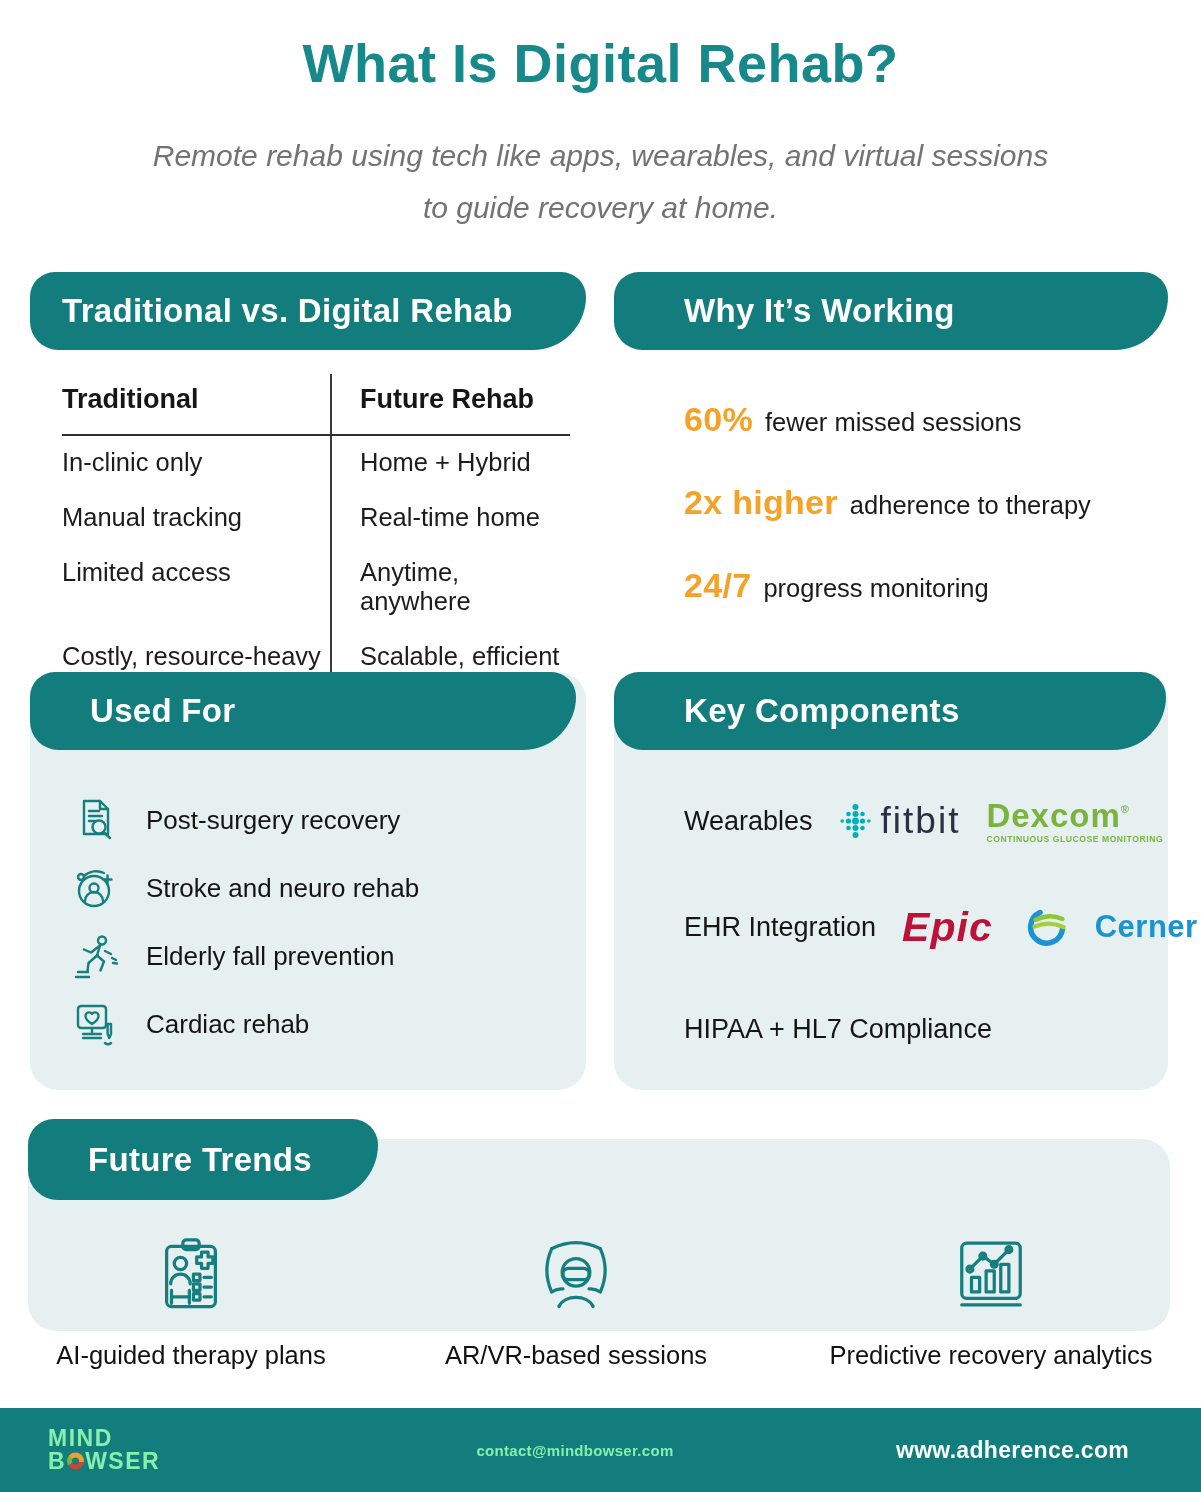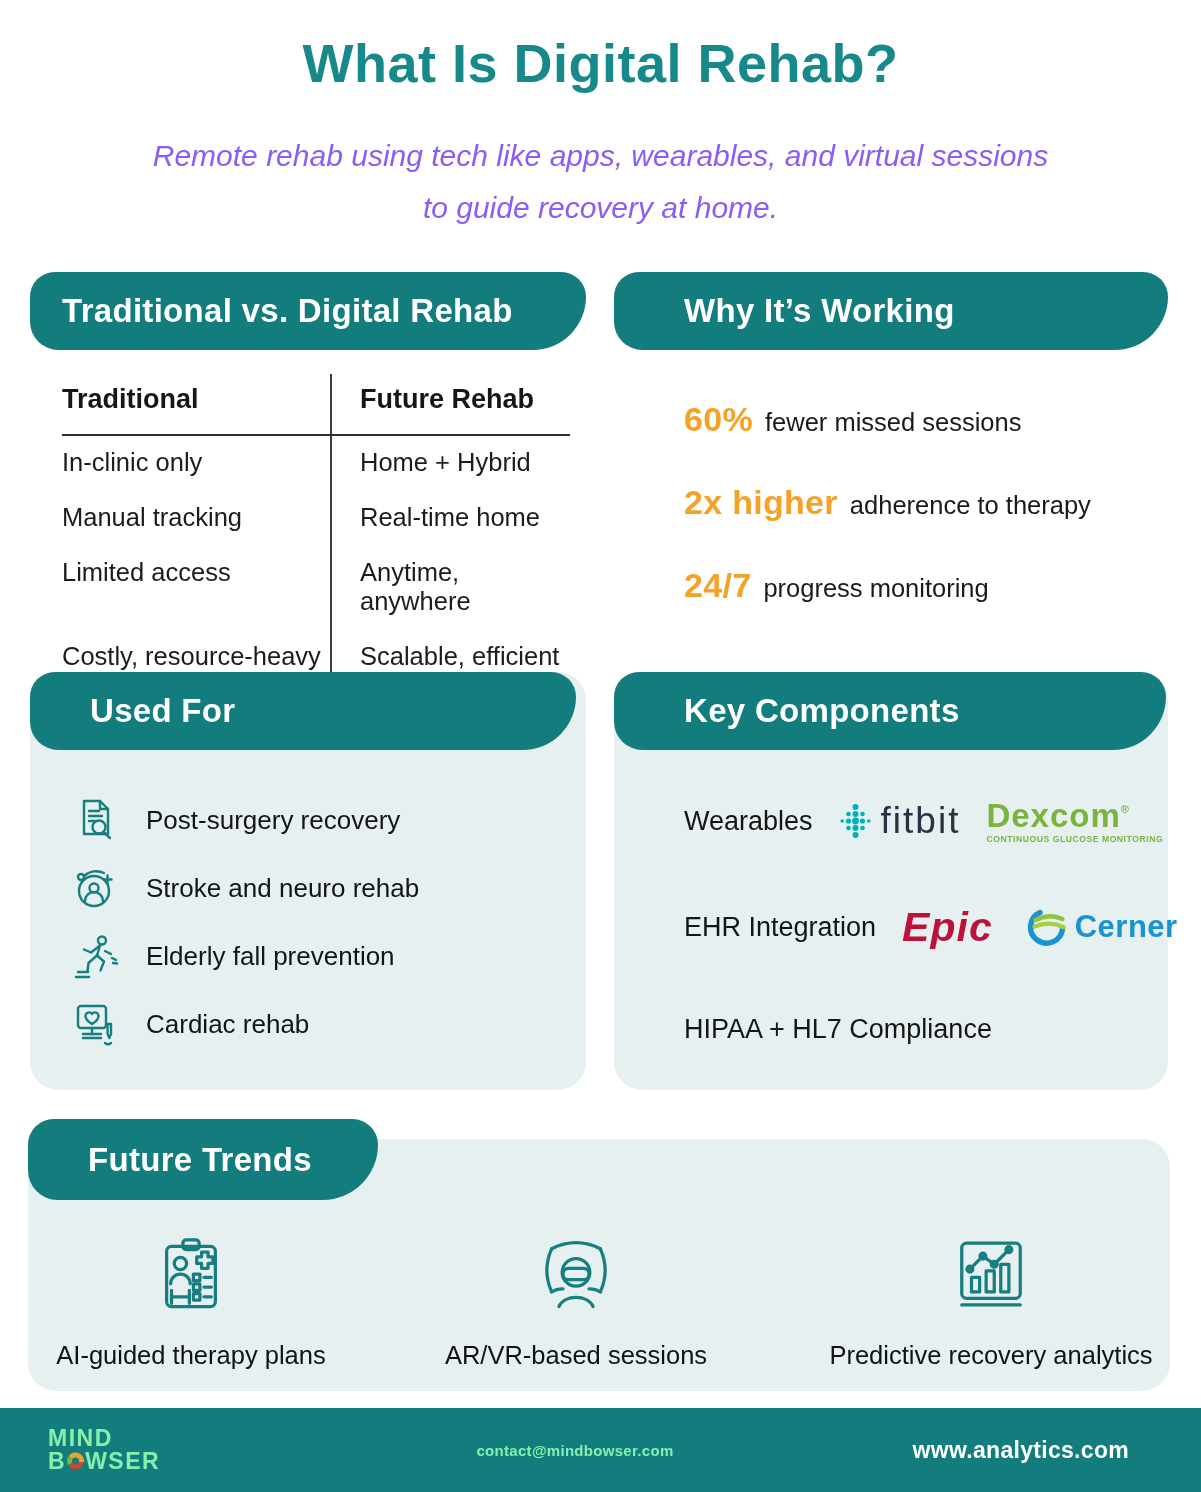--- a/index.html
+++ b/index.html
@@ -17,21 +17,21 @@
     background:#ffffff;overflow:hidden;
     font-family:"Liberation Sans",sans-serif;color:var(--ink);
   }
   
   .page-title{
     position:absolute;top:32px;left:0;width:100%;text-align:center;
     font-size:54px;font-weight:800;color:var(--title-teal);letter-spacing:.5px;
   }
   .page-subtitle{
     position:absolute;top:130px;left:0;width:100%;text-align:center;
-    font-size:30px;font-style:italic;font-weight:500;color:#8b5cf6;line-height:1.72;
+    font-size:30px;font-style:italic;font-weight:500;color:#737373;line-height:1.72;
   }
   
   .col{position:absolute;}
   .col-l{left:30px;width:556px;}
   .col-r{left:614px;width:554px;}
   .row1{top:272px;}
   .row2{top:672px;height:418px;}
   
   .banner{
     position:relative;height:78px;background:var(--teal);
@@ -81,26 +81,26 @@
   .fitbit-dots{margin-right:9px;display:flex;}
   .fitbit-word{font-size:37px;font-weight:500;color:#2b3142;letter-spacing:2px;}
   
   .dexcom{display:flex;flex-direction:column;line-height:1;}
   .dexcom-word{font-size:33px;font-weight:800;color:#7ab33e;letter-spacing:1px;}
   .dexcom-reg{font-size:11px;font-weight:700;vertical-align:14px;}
   .dexcom-tag{font-size:8.6px;font-weight:600;color:#7ab33e;letter-spacing:.55px;margin-top:3px;}
   
   .epic-word{font-size:41px;font-weight:900;font-style:italic;color:#bd1139;letter-spacing:1px;margin-right:34px;text-align:right;}
   
-  .cerner{display:flex;align-items:center;}
+  .cerner{display:flex;align-items:center;gap:20px;}
   .cerner-globe{margin-right:8px;display:flex;}
   .cerner-word{font-size:31px;font-weight:700;color:#1b93d1;letter-spacing:.5px;}
   .kc-compliance{font-size:27px;font-weight:500;color:#151515;}
   
-  .ft-panel{left:28px;top:1139px;width:1142px;height:252px;text-align:center;}
+  .ft-panel{left:28px;top:1139px;width:1142px;height:192px;text-align:center;}
   .ft-banner{position:absolute;left:28px;top:1119px;width:350px;height:81px;z-index:3;}
   .trend{position:absolute;top:96px;width:330px;display:flex;flex-direction:column;align-items:center;z-index:2;}
   .trend-1{left:-2px;}
   .trend-2{left:383px;}
   .trend-3{left:798px;}
   .trend-icon svg{width:78px;height:78px;}
   .trend-label{margin-top:24px;font-size:25.5px;font-weight:500;color:#121212;white-space:nowrap;}
   
   .footer{
     position:absolute;left:0;top:1408px;width:1201px;height:84px;background:var(--teal);
@@ -365,16 +365,16 @@
       <div>MIND</div>
       <div class="mb-row">
         <span>B</span>
           <span class="mb-o">
             <span class="mb-o-hole"></span>
           </span>
           <span>WSER</span>
       </div>
     </div>
     <div class="footer-email">contact@mindbowser.com</div>
-    <div class="footer-site">www.analytics.com</div>
+    <div class="footer-site">www.adherence.com</div>
   </div>
 
 </div>
 
 </body></html>

